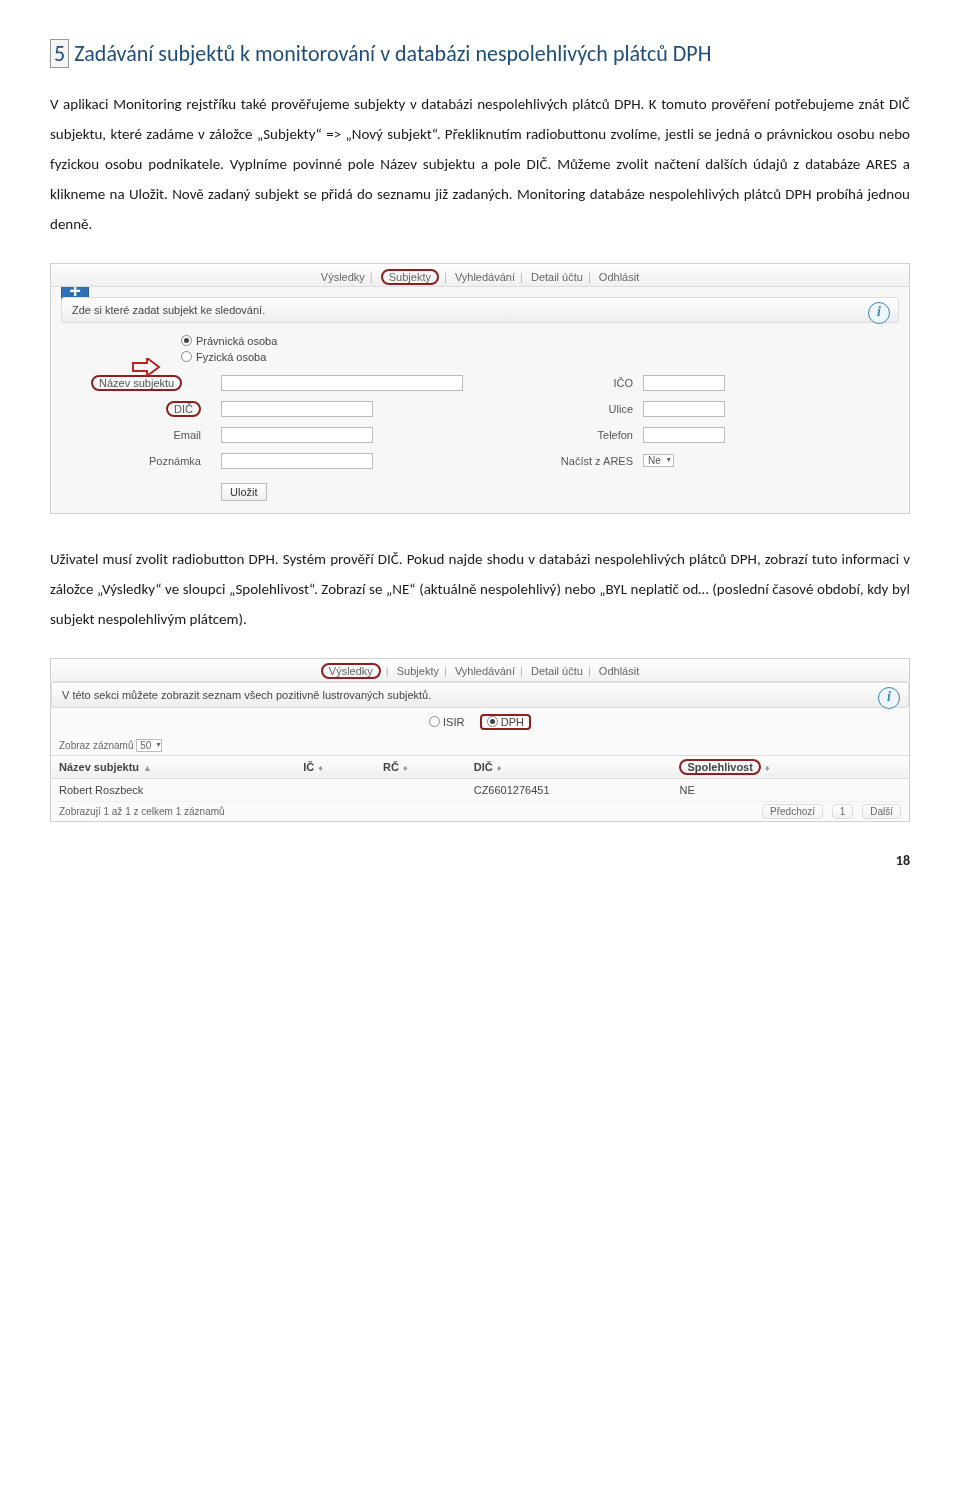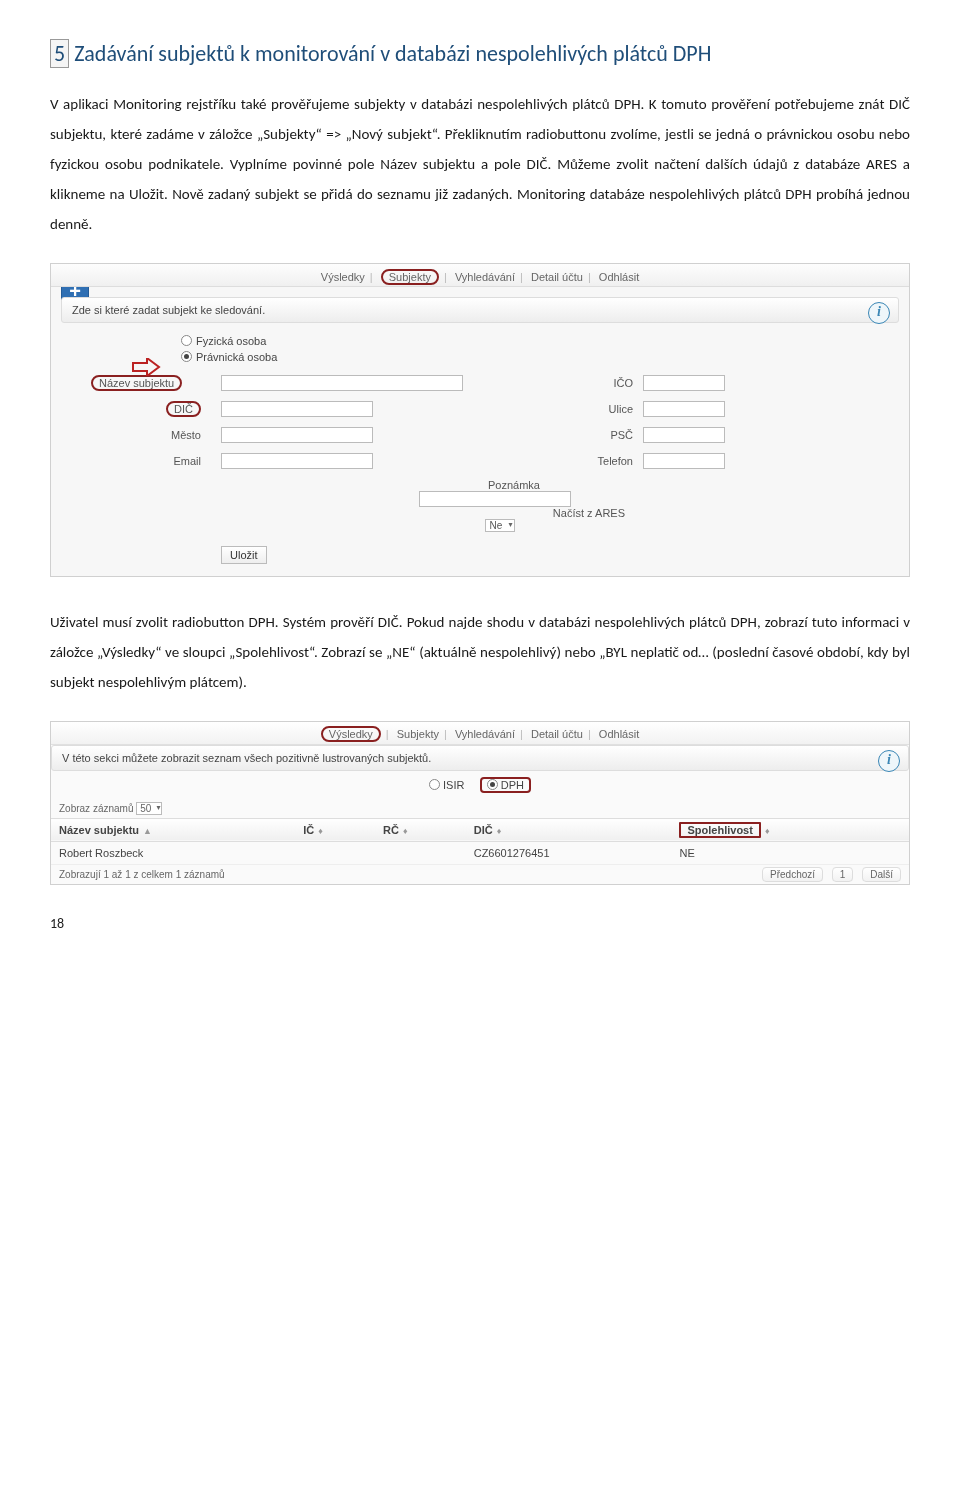--- a/index.html
+++ b/index.html
@@ -237,42 +237,43 @@
   }
   table.res th .sorticons {
     color:#999; font-size:9px; margin-left:4px;
   }
   table.res td {
     padding: 5px 8px;
     border-bottom: 1px solid #eee;
   }
   .circledhead {
     border:2px solid #8a2020;
-    border-radius:1px;
+    border-radius:8px;
     padding:0 6px;
   }
   .pager {
     font-size: 10px;
     color:#666;
     padding: 4px 8px;
     display:flex;
     justify-content: space-between;
   }
   .pager .pgs span {
     margin-left:6px;
     border:1px solid #ddd;
     background:linear-gradient(#fff,#f2f2f2);
     padding:1px 7px;
     border-radius:4px;
   }
   .pagenum {
-    text-align: left;
+    text-align: right;
     font-size: 14px;
     color: #222;
     margin-top: 30px;
+    font-weight: bold;
   }
 </style>
 </head>
 <body>
 
 <h1 class="section-heading">
   <span class="num">5</span>
   <span>Zadávání subjektů k monitorování v databázi nespolehlivých plátců DPH</span>
 </h1>
 
@@ -296,22 +297,22 @@
     <span class="infoicon">i</span>
   </div>
 
   <div class="arrow-right">
     <svg viewBox="0 0 30 18">
         <path d="M2 5 h14 v-5 l12 9 l-12 9 v-5 h-14 z" fill="none" stroke="#b22" stroke-width="2"></path>
       </svg>
   </div>
 
   <div class="radiostack">
+    <div><span class="rb sel"></span><span>Právnická osoba</span></div>
     <div><span class="rb"></span><span>Fyzická osoba</span></div>
-    <div><span class="rb sel"></span><span>Právnická osoba</span></div>
   </div>
 
   <div style="margin:0 10px 6px 40px;">
     <div style="display:flex;align-items:center;margin-bottom:10px;">
       <div style="width:110px;text-align:left;">
         <span class="circlelbl">Název subjektu</span>
       </div>
       <div class="fld" style="height:14px;border:1px solid #bbb;background:#fff;width:240px;margin-left:20px;"></div>
       <div style="width:70px;text-align:right;margin-left:100px;">IČO</div>
       <div class="fld" style="height:14px;border:1px solid #bbb;background:#fff;width:80px;margin-left:10px;"></div>
@@ -319,35 +320,29 @@
 
     <div style="display:flex;align-items:center;margin-bottom:10px;">
       <div style="width:110px;text-align:right;padding-right:20px;">
         <span class="circlelbl">DIČ</span>
       </div>
       <div class="fld" style="height:14px;border:1px solid #bbb;background:#fff;width:150px;"></div>
       <div style="width:70px;text-align:right;margin-left:190px;">Ulice</div>
       <div class="fld" style="height:14px;border:1px solid #bbb;background:#fff;width:80px;margin-left:10px;"></div>
     </div>
 
-    <div style="display:flex;align-items:center;margin-bottom:10px;">
-      <div style="width:110px;text-align:right;padding-right:20px;">Město</div>
-      <div class="fld" style="height:14px;border:1px solid #bbb;background:#fff;width:150px;"></div>
-      <div style="width:70px;text-align:right;margin-left:190px;">PSČ</div>
-      <div class="fld" style="height:14px;border:1px solid #bbb;background:#fff;width:80px;margin-left:10px;"></div>
-    </div>
 
     <div style="display:flex;align-items:center;margin-bottom:10px;">
       <div style="width:110px;text-align:right;padding-right:20px;">Email</div>
       <div class="fld" style="height:14px;border:1px solid #bbb;background:#fff;width:150px;"></div>
       <div style="width:70px;text-align:right;margin-left:190px;">Telefon</div>
       <div class="fld" style="height:14px;border:1px solid #bbb;background:#fff;width:80px;margin-left:10px;"></div>
     </div>
 
-    <div style="display:flex;align-items:center;margin-bottom:10px;flex-direction:column;">
+    <div style="display:flex;align-items:center;margin-bottom:10px;">
       <div style="width:110px;text-align:right;padding-right:20px;">Poznámka</div>
       <div class="fld" style="height:14px;border:1px solid #bbb;background:#fff;width:150px;"></div>
       <div style="width:100px;text-align:right;margin-left:160px;">Načíst z ARES</div>
       <span class="ares-select" style="margin-left:10px;">Ne</span>
     </div>
   </div>
 
   <div class="savebtn">Uložit</div>
 </div>
 

